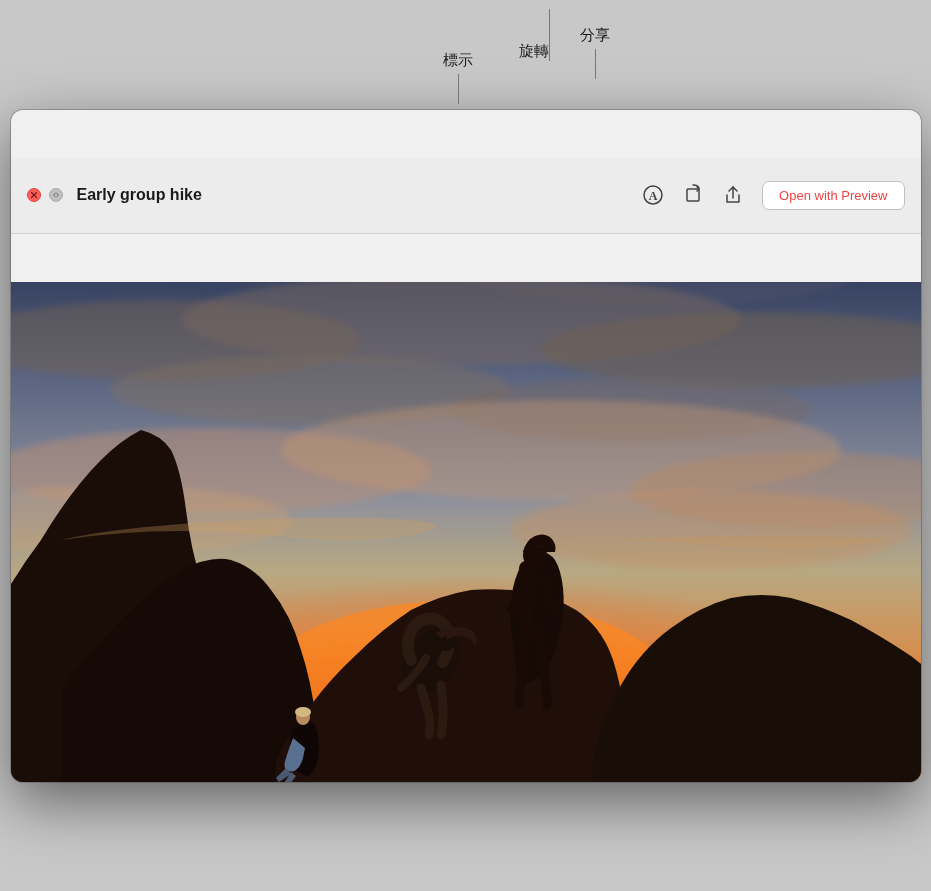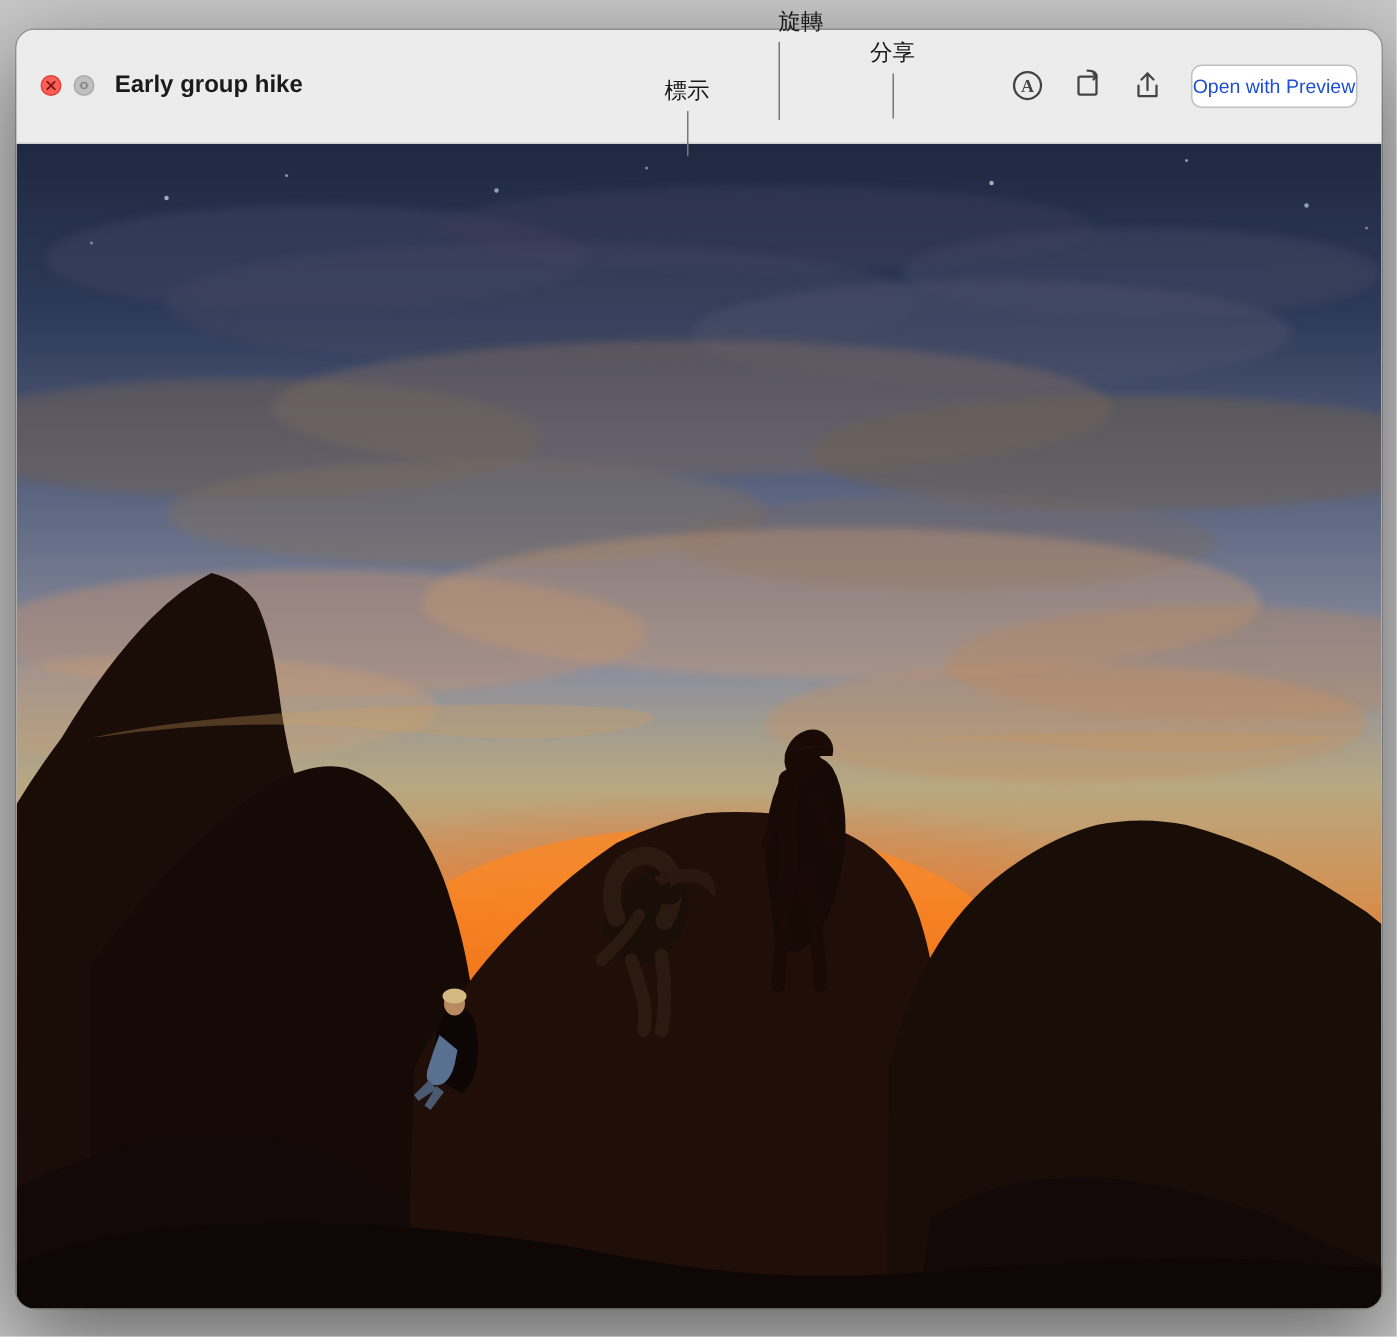--- a/index.html
+++ b/index.html
@@ -9,28 +9,29 @@
       height: 891px;
       background: #c8c8c8;
       display: flex;
       align-items: center;
       justify-content: center;
       font-family: -apple-system, BlinkMacSystemFont, "Helvetica Neue", Arial, sans-serif;
     }
 
     .window {
       width: 910px;
-      height: 852px;
+      height: 672px;
       background: #f0f0f0;
       border-radius: 12px;
       box-shadow: 0 20px 60px rgba(0,0,0,0.5), 0 0 0 1px rgba(0,0,0,0.2);
       overflow: hidden;
       display: flex;
       flex-direction: column;
       position: relative;
+      gap: 48px;
     }
 
     .titlebar {
       width: 100%;
       height: 76px;
       background: #ececec;
       border-bottom: 1px solid #d0d0d0;
       display: flex;
       align-items: center;
       padding: 0 16px;
@@ -94,24 +95,24 @@
       align-items: center;
       justify-content: center;
       color: #444;
       font-size: 18px;
     }
 
     .open-preview-btn {
       background: #ffffff;
       border: 1px solid #c0c0c0;
       border-radius: 7px;
-      padding: 6px 0;
+      padding: 6px 16px;
       font-size: 13px;
       font-weight: 500;
-      color: #1d4ed8;
+      color: #ef4444;
       cursor: pointer;
       margin-left: 6px;
     }
 
     
     .image-area {
       flex: 1;
       overflow: hidden;
       position: relative;
     }
@@ -349,21 +350,21 @@
   </div>
 </div>
 
 <div style="position: fixed; top: 0; left: 0; width: 931px; height: 891px; pointer-events: none; z-index: 100;">
 
   <div style="position: absolute; left: 443px; top: 26px; display: flex; flex-direction: column; align-items: center; margin-top: 25px;">
     <span style="font-size: 15px; color: #1a1a1a; font-family: -apple-system, sans-serif;">標示</span>
     <div style="width: 1px; height: 30px; background: #777; margin-top: 4px;"></div>
   </div>
 
-  <div style="position: absolute; left: 519px; top: 5px; display: flex; flex-direction: column; align-items: flex-start;">
+  <div style="position: absolute; left: 519px; top: 5px; display: flex; flex-direction: row; align-items: flex-end;">
     <span style="font-size: 15px; color: #1a1a1a; font-family: -apple-system, sans-serif;">旋轉</span>
     <div style="width: 1px; height: 52px; background: #777; margin-top: 4px;"></div>
   </div>
 
   <div style="position: absolute; left: 580px; top: 26px; display: flex; flex-direction: column; align-items: center;">
     <span style="font-size: 15px; color: #1a1a1a; font-family: -apple-system, sans-serif;">分享</span>
     <div style="width: 1px; height: 30px; background: #777; margin-top: 4px;"></div>
   </div>
 </div>
 

